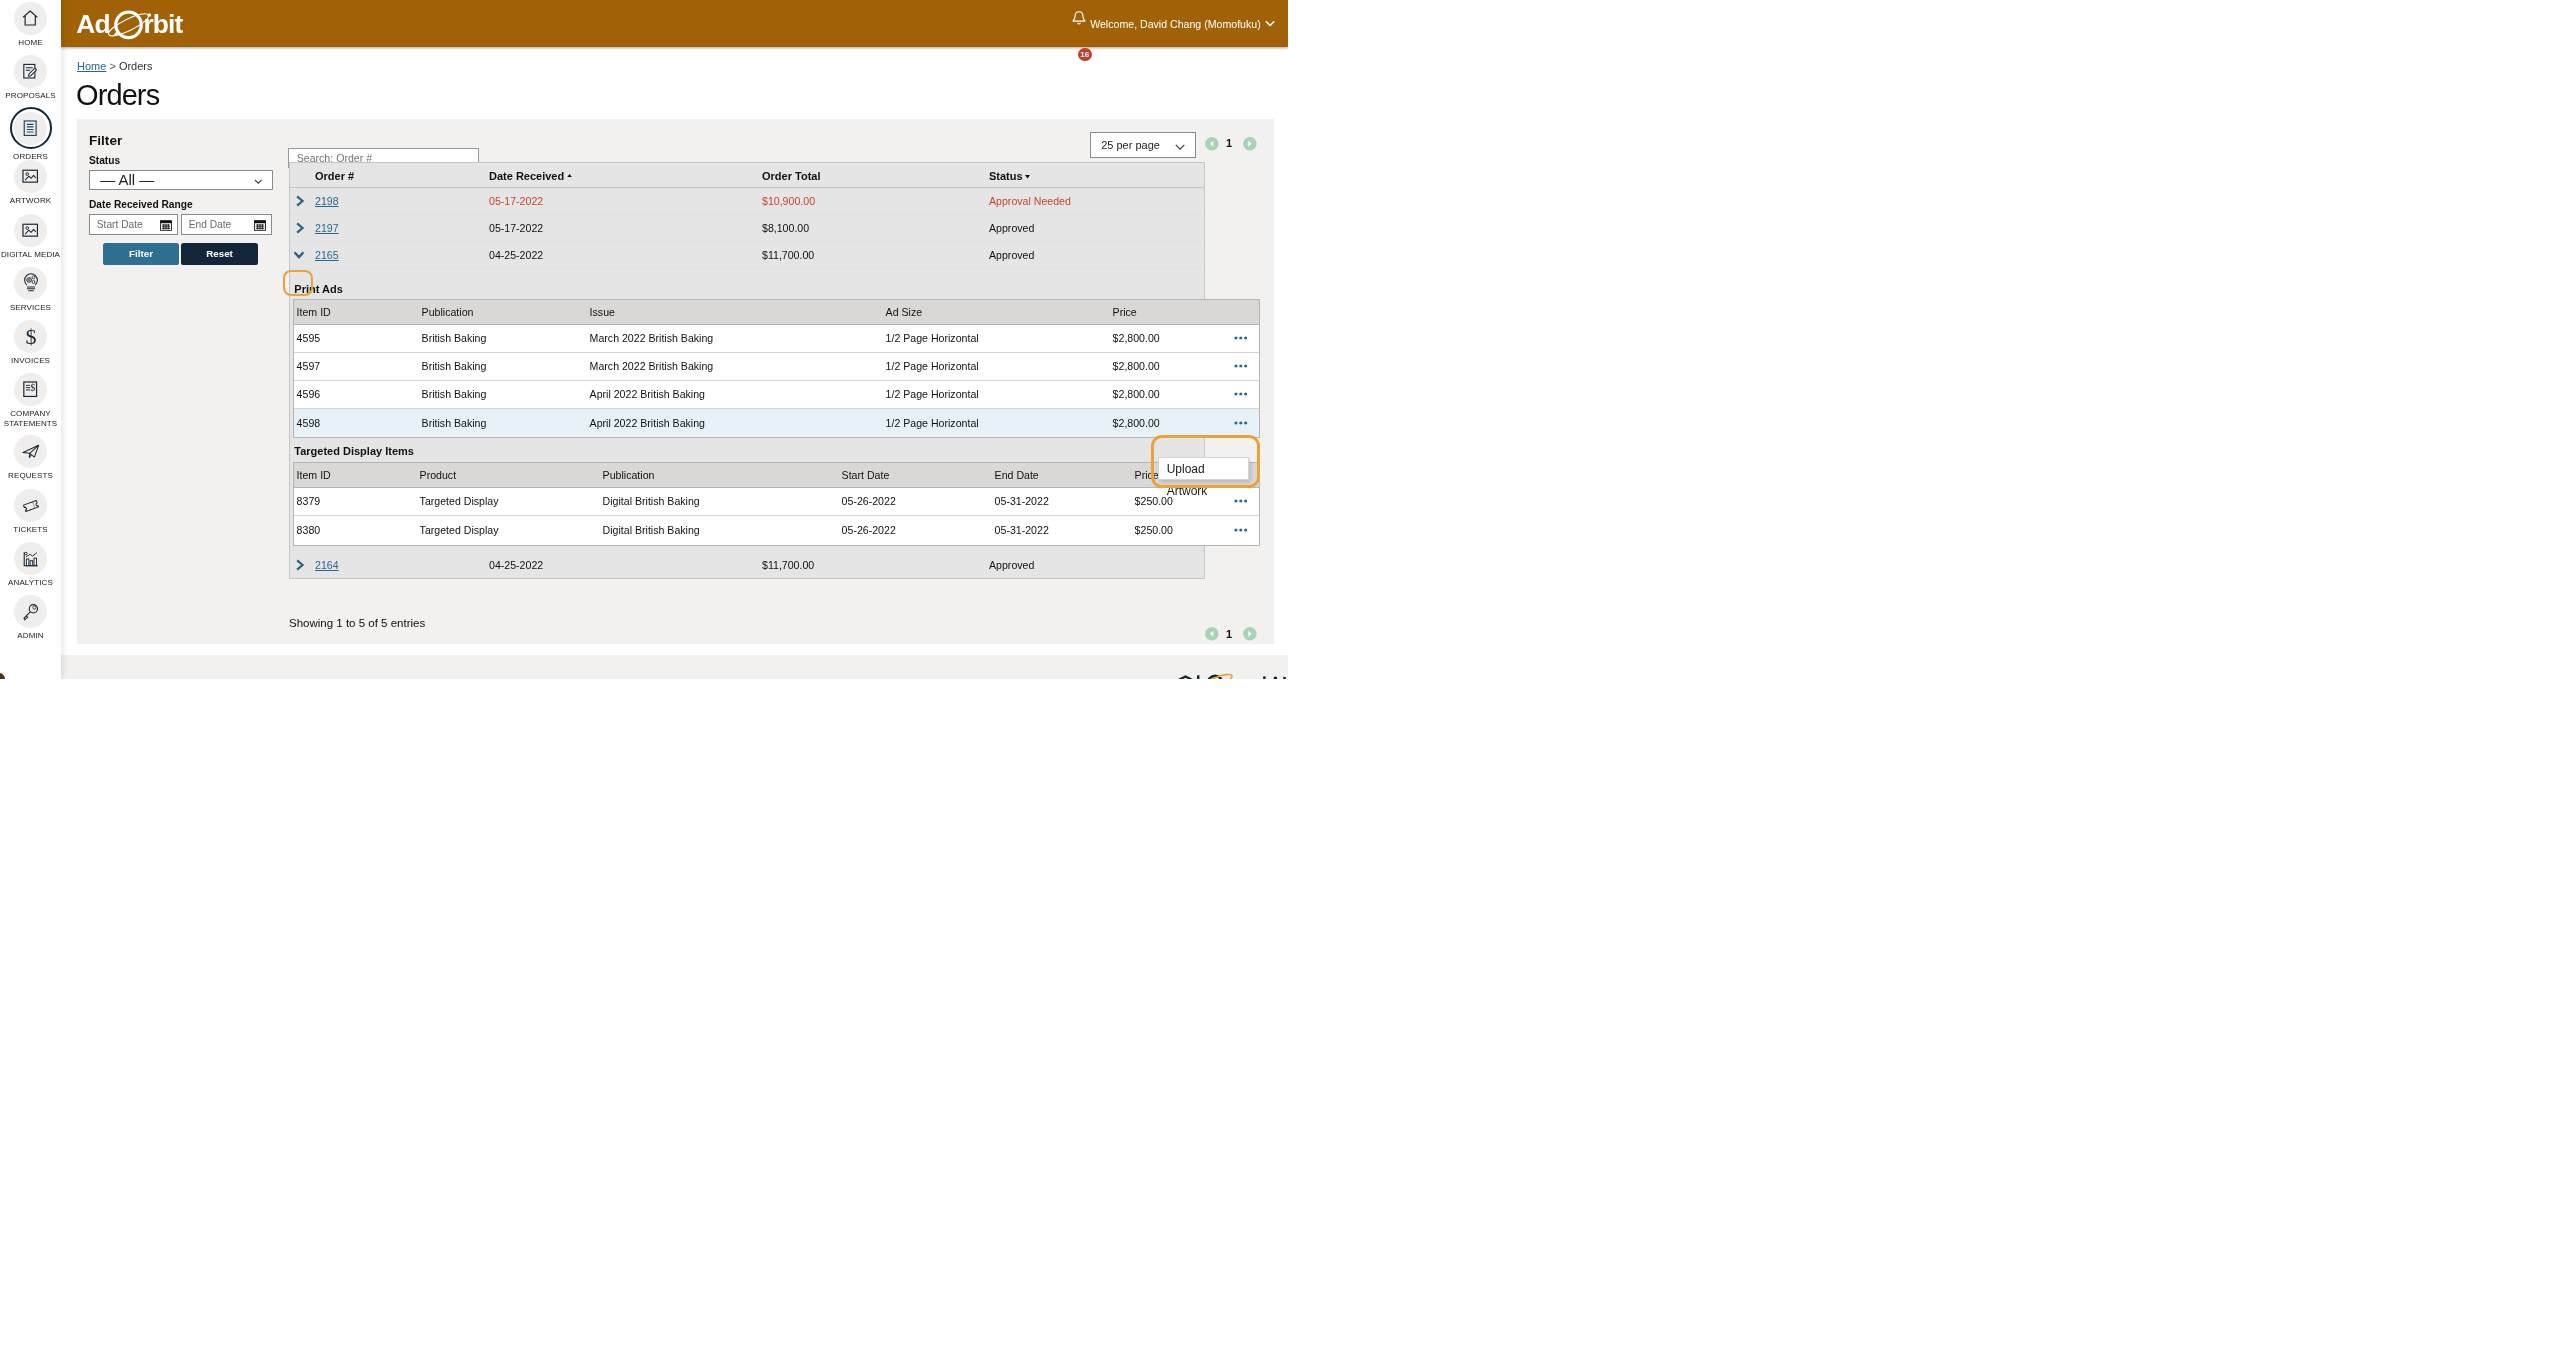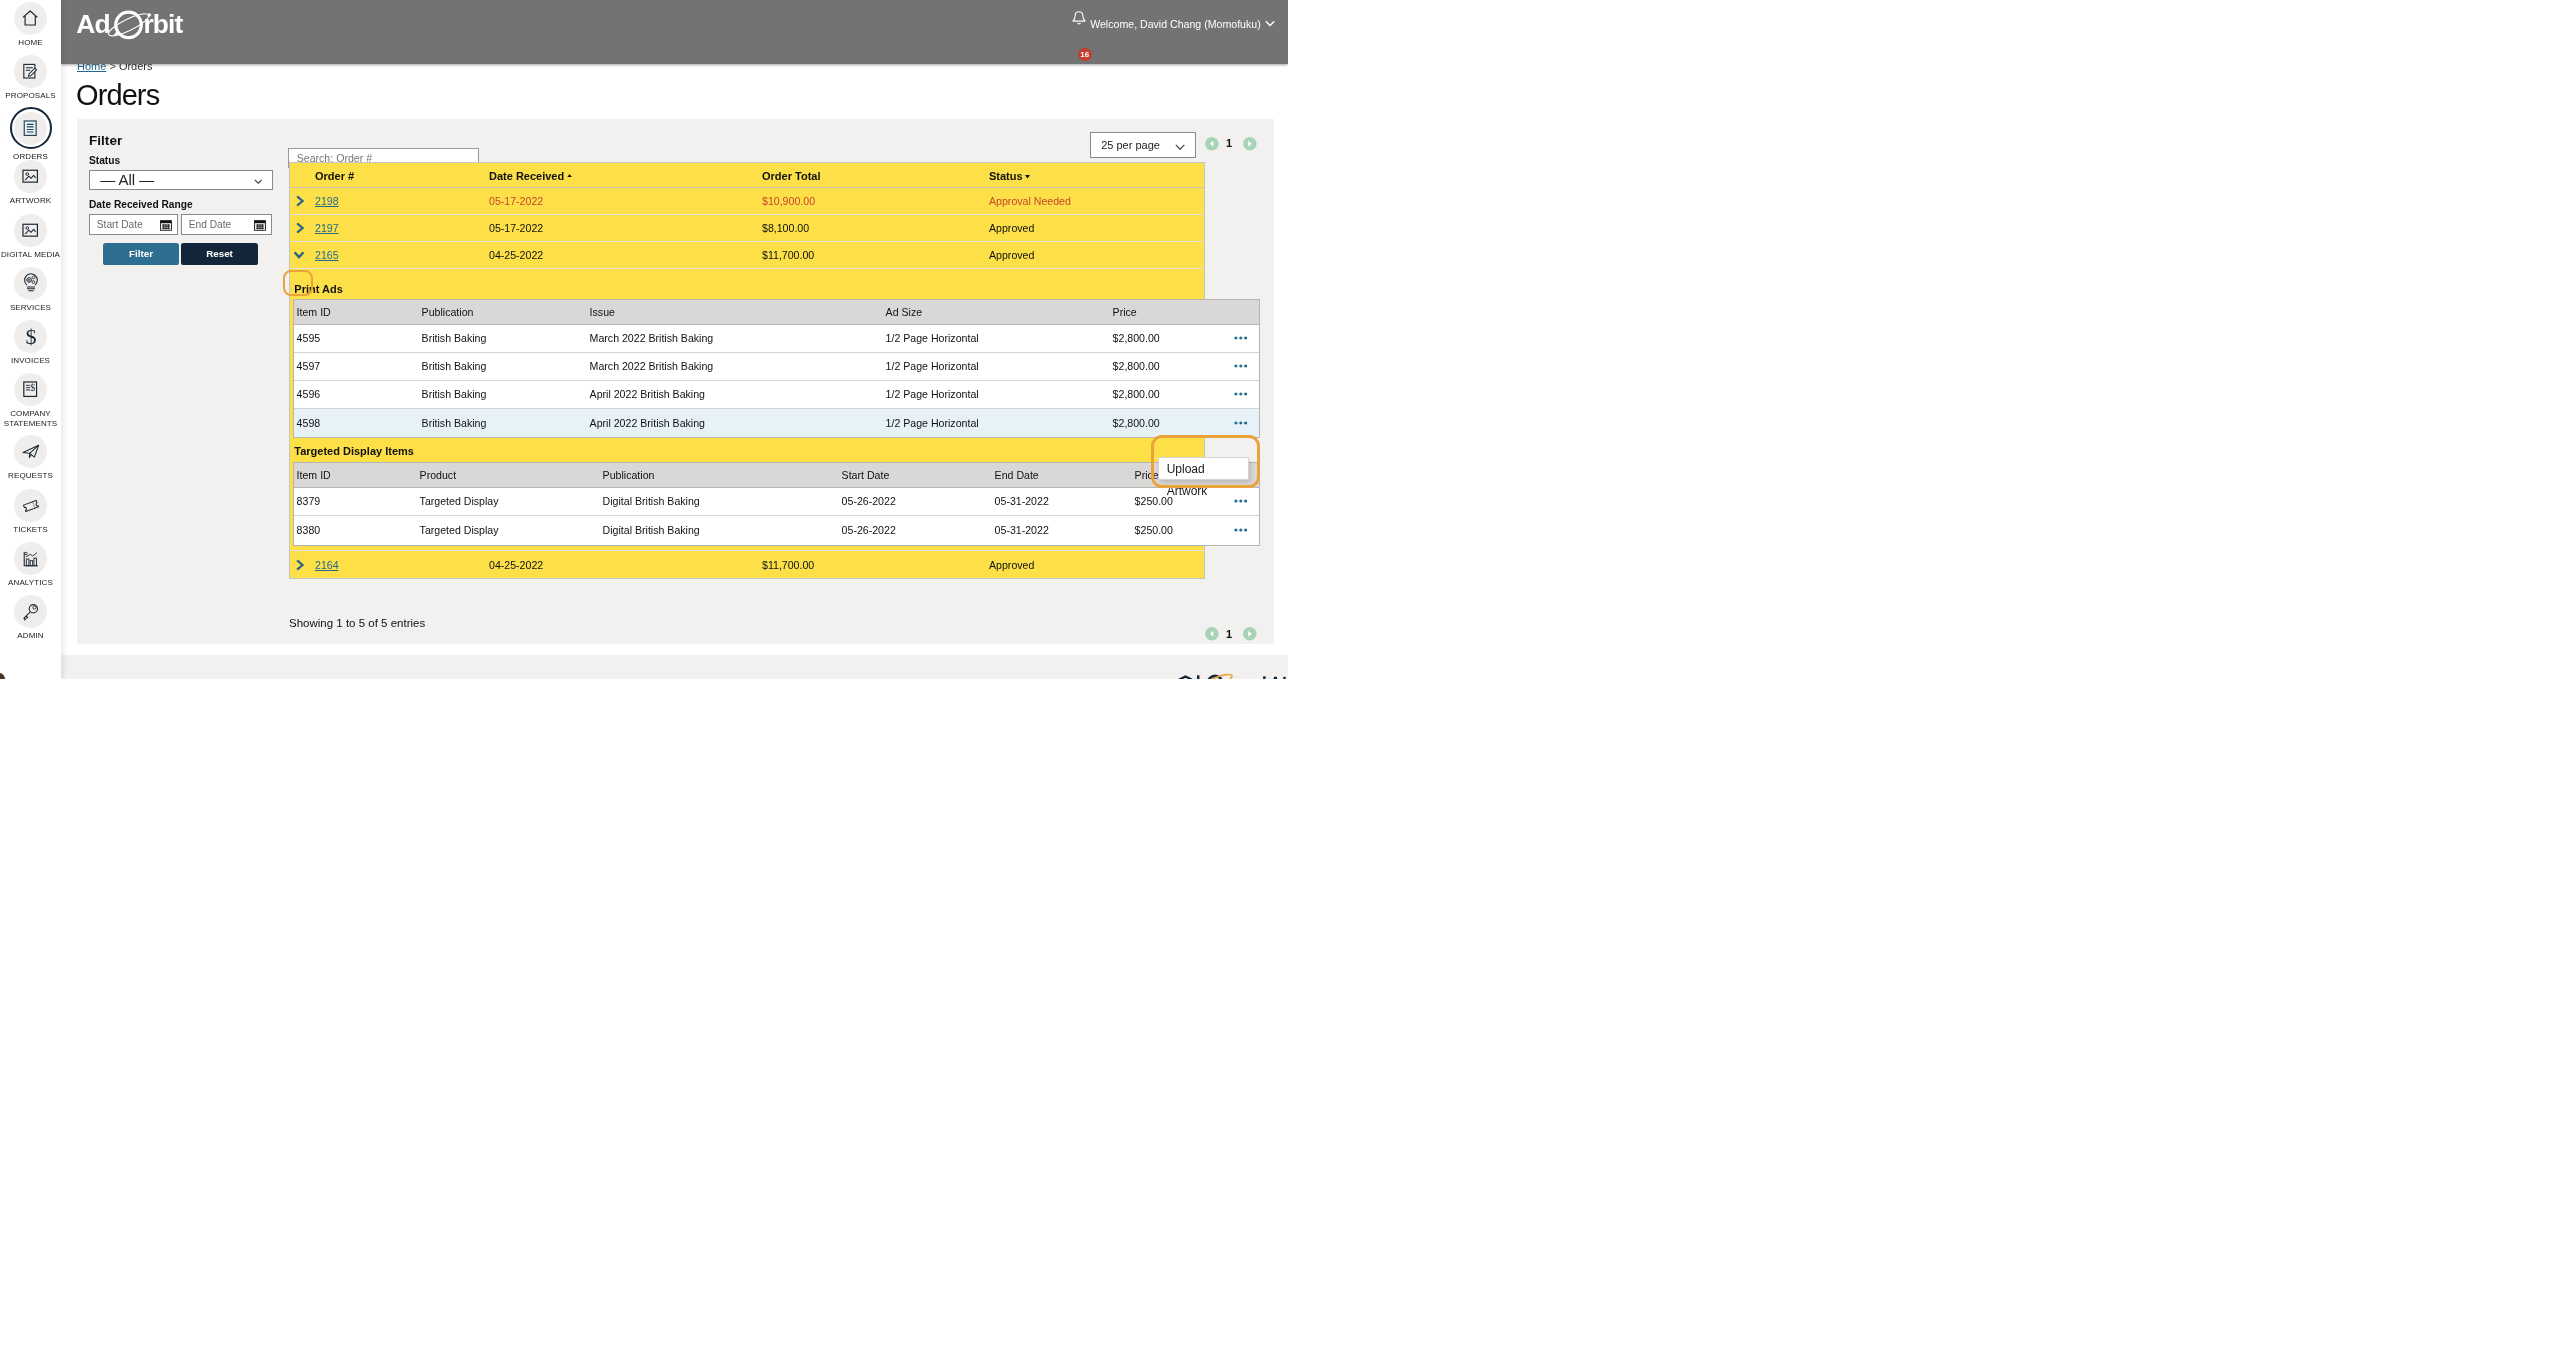--- a/index.html
+++ b/index.html
@@ -2,21 +2,21 @@
 <html style="font-size:13.6px"><head>
 <meta charset="utf-8">
 <style>
 * { margin:0; padding:0; box-sizing:border-box; }
 html,body { width:1288px; height:679px; overflow:hidden; }
 body { font-family:"Liberation Sans", sans-serif; background:#fff; color:#111; }
 .page { position:relative; width:1288px; height:679px; overflow:hidden; }
 .abs { position:absolute; }
 
 
-.topbar { position:absolute; left:61px; right:0; top:0; height:64px; background:#737373; box-shadow:0 0.9px 2.6px rgba(0,0,0,.35); z-index:5; }
+.topbar { position:absolute; left:61px; right:0; top:0; height:47px; background:#a16207; box-shadow:0 0.9px 2.6px rgba(0,0,0,.35); z-index:5; }
 .logo { position:absolute; left:15.3px; top:6.8px; }
 .welcome { position:absolute; right:12.8px; top:0; height:47px; display:flex; align-items:center; color:#fff; font-size:10.6px; }
 .badge { position:absolute; left:1017px; top:3.8px; width:13.6px; height:13.6px; border-radius:50%; background:#c23f2e; color:#fff; font-size:8px; font-weight:bold; text-align:center; line-height:13.6px;margin-top:44px; }
 
 
 .sidebar { position:absolute; left:0; top:0; width:61px; height:679px; background:#fff; z-index:6; box-shadow:1.7px 0 6px rgba(0,0,0,0.10); }
 .sbitem { position:absolute; width:61px; text-align:center; }
 .sbcirc { width:33px; height:33px; border-radius:50%; background:#efeeec; margin:0 auto; display:flex; align-items:center; justify-content:center; }
 .sblabel { font-size:8px; color:#1a1a1a; margin-top:3.4px; line-height:9.4px; letter-spacing:0.1px; white-space:nowrap; }
 .sbactive { width:42px; height:42px; border-radius:50%; border:2.1px solid #132639; margin:0 auto; display:flex; align-items:center; justify-content:center; }
@@ -26,21 +26,21 @@
 .crumbs a { color:#26688f; }
 h1 { position:absolute; left:76px; top:79px; font-size:29px; font-weight:400; color:#111; letter-spacing:-0.9px; }
 
 
 .panel { position:absolute; left:77px; top:119px; width:1197px; height:525px; background:#f2f1ef; }
 .footer { position:absolute; left:61px; right:0; top:655px; height:24px; background:#f2f1ef; }
 .fselect { position:absolute; background:#fff; border:0.9px solid #8a8a8a; font-size:12px; color:#222; }
 .btn { position:absolute; color:#fff; font-size:12.4px; text-align:center; border-radius:2.6px; }
 
 
-.tbl { position:absolute; left:289px; top:162px; width:916px; background:#fde047; border:0.9px solid #c5c5c5; font-size:10.6px; }
+.tbl { position:absolute; left:289px; top:162px; width:916px; background:#e5e5e5; border:0.9px solid #c5c5c5; font-size:10.6px; }
 .thead { position:relative; height:25px; border-bottom:0.9px solid #c5c5c5; font-size:11px; font-weight:700; } .thead .cell { margin-top:1.3px; }
 .trow { position:relative; height:27px; border-bottom:0.9px solid #e0e0e0; }
 .cell { position:absolute; top:50%; transform:translateY(-50%); white-space:nowrap; }
 .lnk { color:#26688f; text-decoration:underline; }
 .red { color:#c7452e; }
 .chev { position:absolute; left:5.1px; top:50%; transform:translateY(-50%); }
 .exp { position:relative; height:284px; }
 .subt { position:absolute; left:2.6px; width:967px; border:0.9px solid #b5b5b5; background:#fff; }
 .sh { position:relative; height:24.6px; background:#d9d8d6; border-bottom:0.9px solid #b5b5b5; }
 .sr { position:relative; height:28px; border-bottom:0.9px solid #d4d4d4; }

